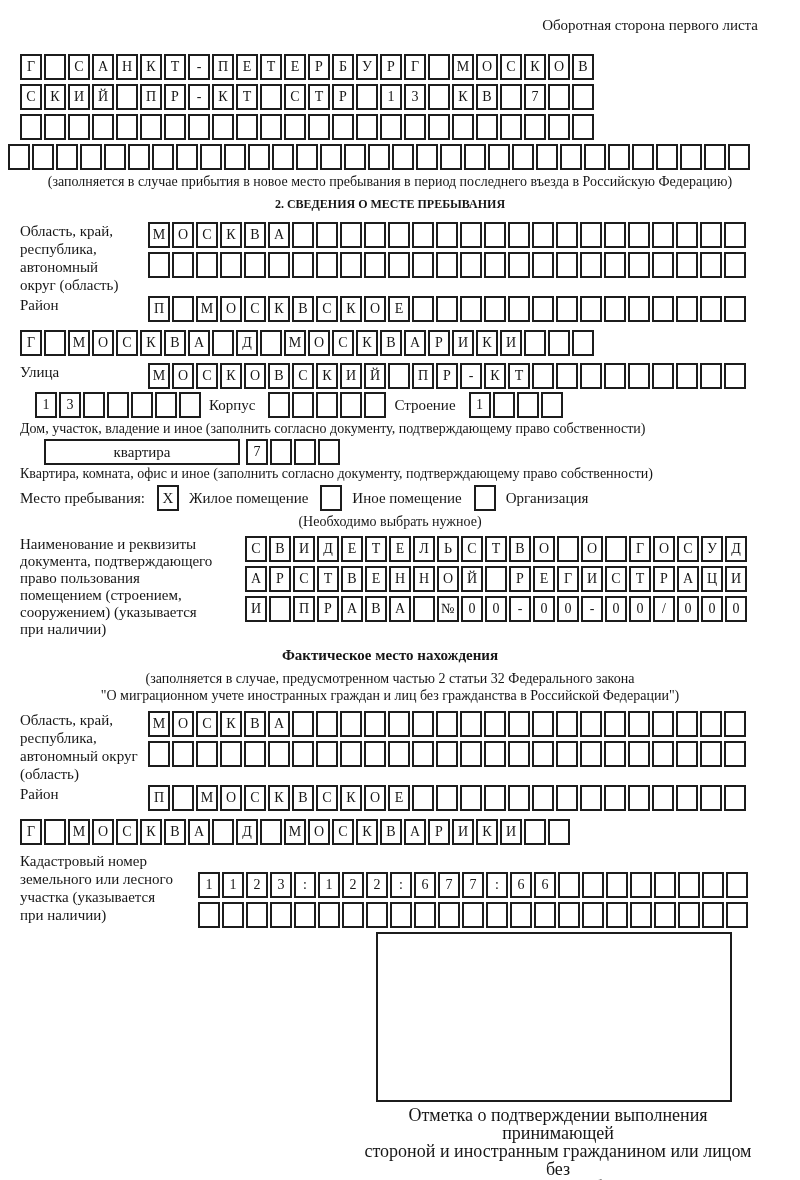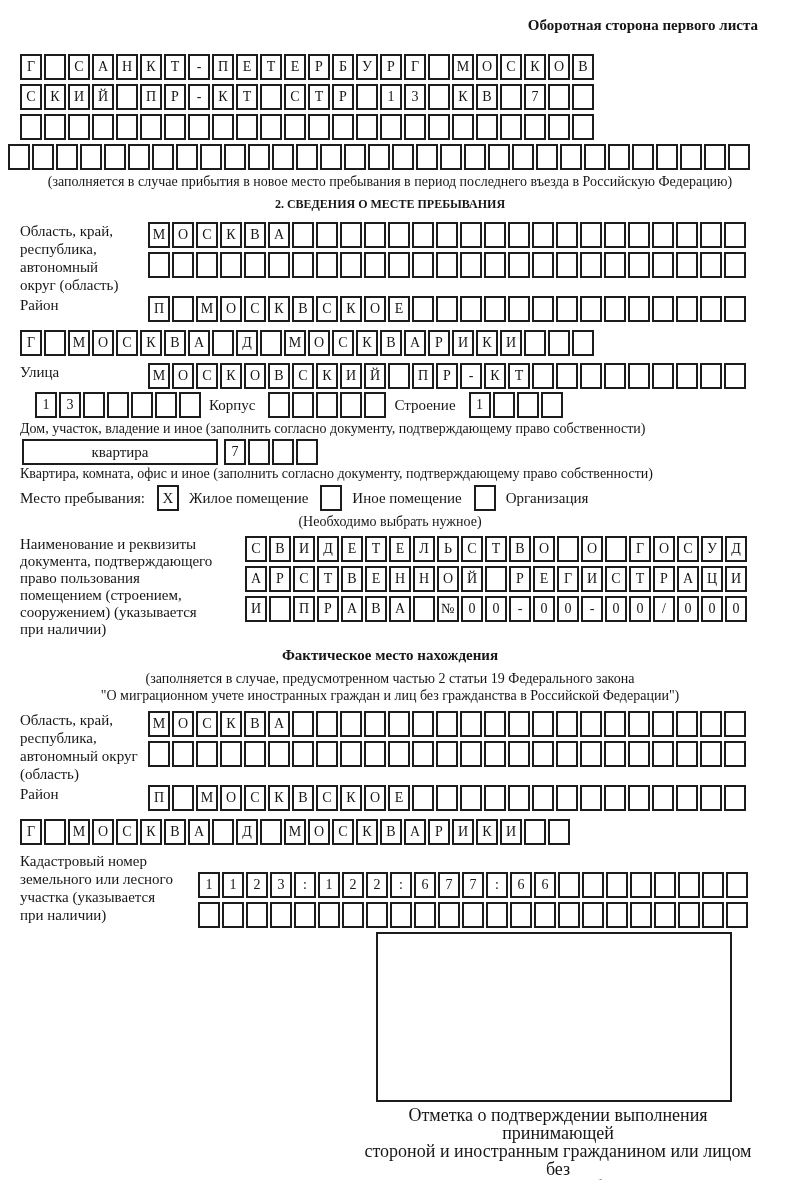--- a/index.html
+++ b/index.html
@@ -4,21 +4,21 @@
 <style>
   * { margin:0; padding:0; box-sizing:border-box; }
   html,body { background:#fff; }
   body {
     width:800px; height:1180px;
     padding:16px 0 0 20px;
     font-family:"Liberation Serif", serif;
     color:#161616;
     overflow:hidden;
   }
-  .hdr-note { text-align:right; padding-right:42px; font-size:15px; line-height:18px;font-weight:bold; }
+  .hdr-note { text-align:right; padding-right:42px; font-size:15px; line-height:18px; }
   .frow { display:flex; align-items:flex-start; }
   .label { font-size:15px; line-height:18px; white-space:pre-line; flex-shrink:0; }
   .cellstack { display:flex; flex-direction:column; gap:4px; }
   .cells { display:flex; gap:2px; }
   .cell {
     width:22px; height:26px; flex-shrink:0;
     border:2px solid #1c1c1c;
     display:flex; align-items:center; justify-content:center;
     font-size:14px; line-height:1; background:#fff;
   }
@@ -49,21 +49,21 @@
   .lab128 { width:128px; }
   .lab150 { width:150px; }
   .lab225 { width:225px; }
   .lab178 { width:178px; }
   .mb2 { margin-bottom:2px; } .mb3 { margin-bottom:3px; }
   .vcenter { align-items:center; min-height:36px; }
   #house-row { margin-left:10px; }
   #house-box { width:168px; }
   #house-row .cells { margin-left:5px; }
   #house-row .inline-lbl { margin:0 8px; }
-  #apt-row { margin-left:2px; margin-top:2px; }
+  #apt-row { margin-left:24px; margin-top:2px; }
   #apt-box { width:196px; }
   #apt-row .cells { margin-left:6px; }
   #stay-row { margin-top:3px; align-items:center; }
   #stay-row .inline-lbl { margin-right:0; }
   #stay-row .cbox { margin-left:12px; margin-right:10px; }
   #stay-note { margin-top:2px; margin-bottom:6px; }
   #doc-block { margin-top:4px; }
   #doc-block .label { line-height:17px; }
   #actual-title { margin-top:8px; margin-bottom:6px; }
   #actual-note { font-size:14px; line-height:17px; margin-bottom:7px; }
@@ -473,21 +473,21 @@
         <div class="cell">0</div>
         <div class="cell">/</div>
         <div class="cell">0</div>
         <div class="cell">0</div>
         <div class="cell">0</div>
       </div>
   </div>
 </div>
 
 <div class="subtitle" id="actual-title">Фактическое место нахождения</div>
-<div class="wide-note" id="actual-note">(заполняется в случае, предусмотренном частью 2 статьи 19 Федерального закона
+<div class="wide-note" id="actual-note">(заполняется в случае, предусмотренном частью 2 статьи 32 Федерального закона
 "О миграционном учете иностранных граждан и лиц без гражданства в Российской Федерации")</div>
 
 <div class="frow mb2">
   <div class="label lab128">Область, край,
 республика,
 автономный округ
 (область)</div>
   <div class="cellstack">
     <div class="cells">
         <div class="cell">М</div>

